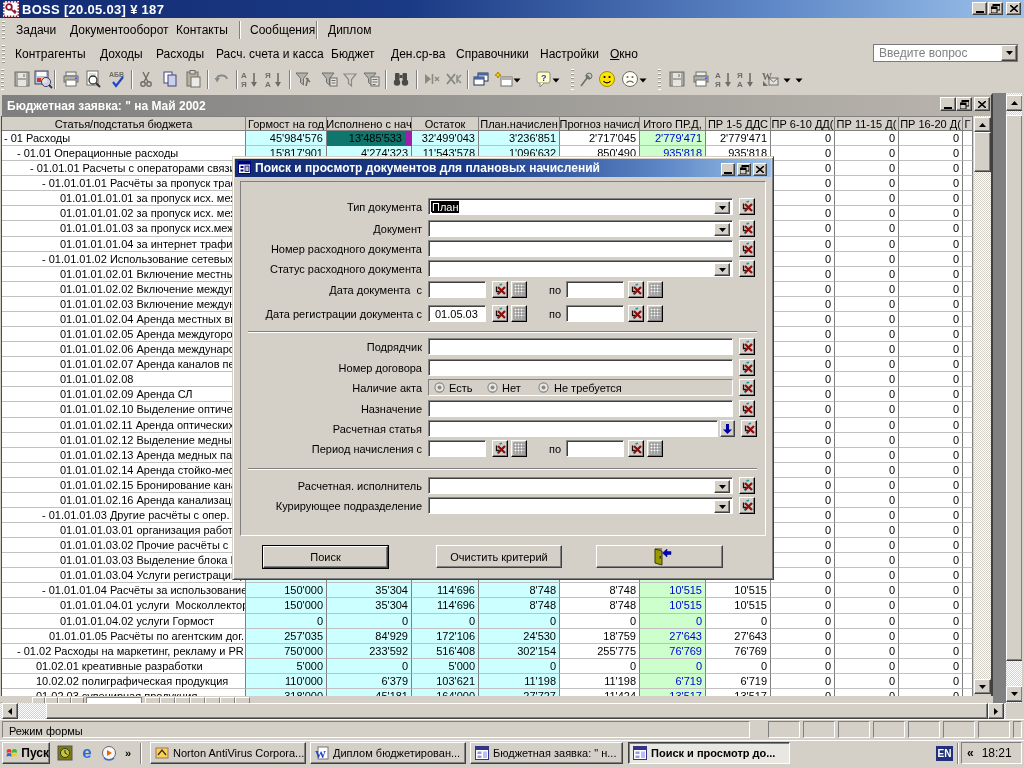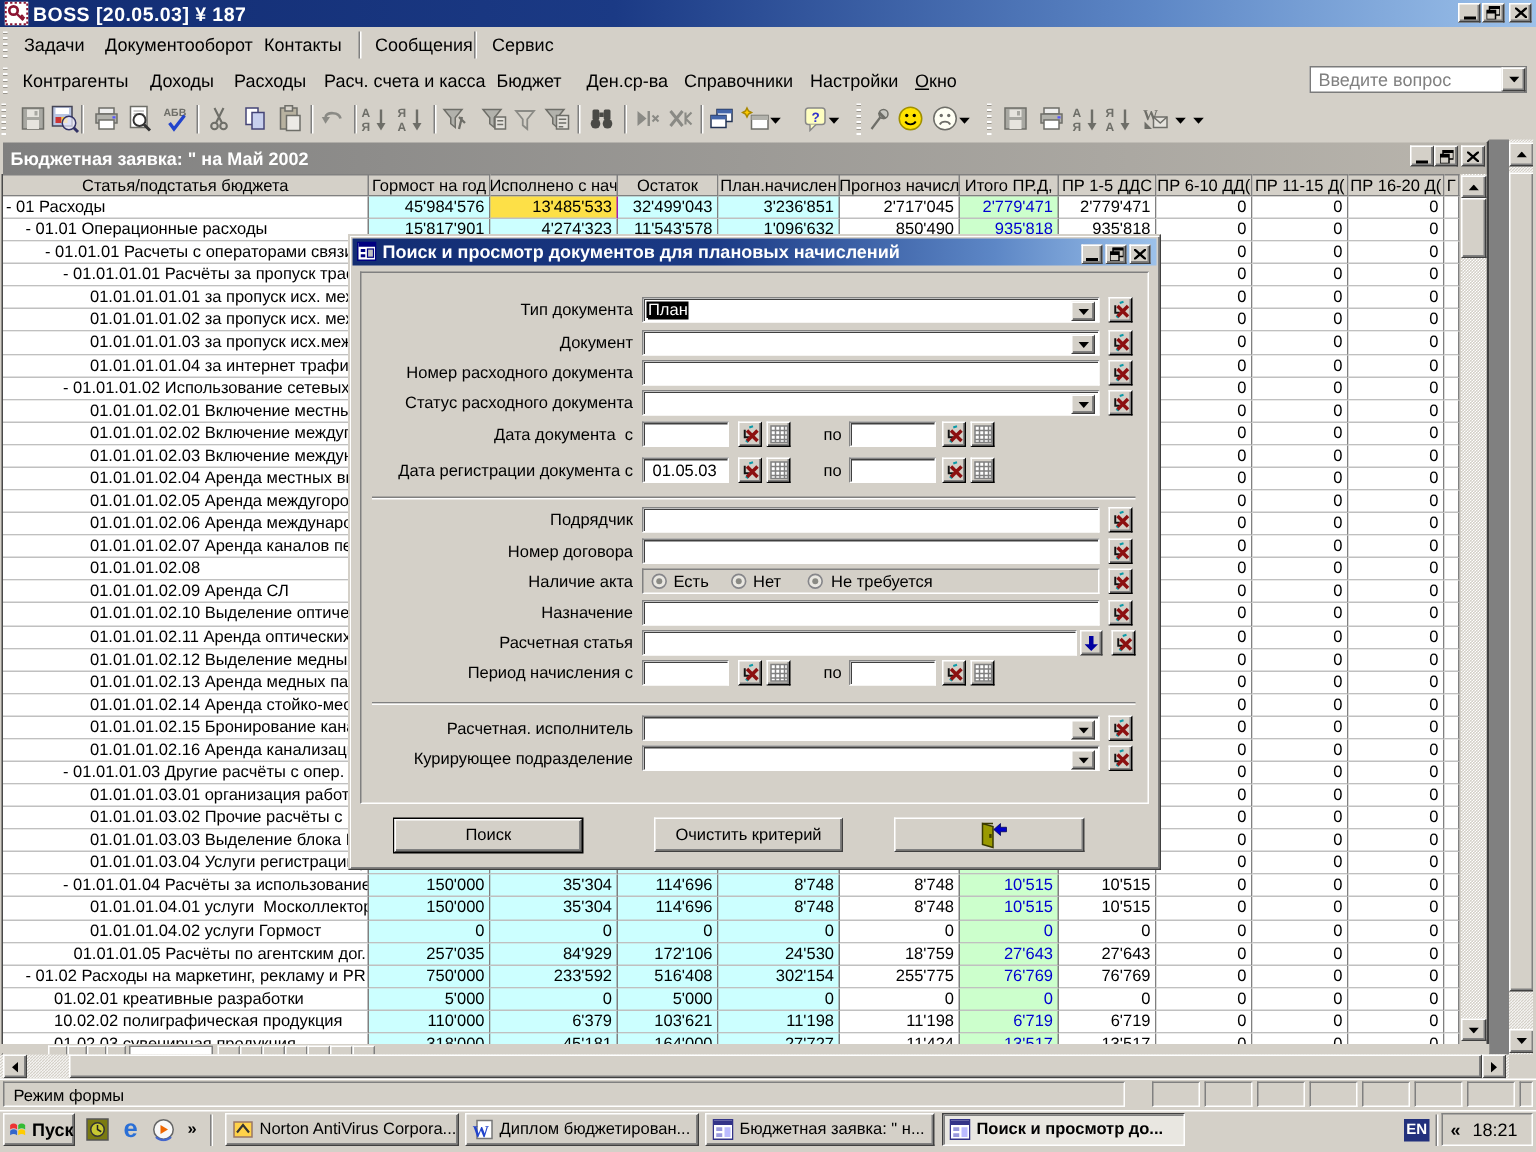--- a/index.html
+++ b/index.html
@@ -58,21 +58,21 @@
 <div style="position:absolute;left:70px;top:18px;width:140px;height:24px;font-size:12px;">
     <div class="ct" style="height:24px;">Документооборот</div>
   </div>
 <div style="position:absolute;left:176px;top:18px;width:140px;height:24px;font-size:12px;">
     <div class="ct" style="height:24px;">Контакты</div>
   </div>
 <div style="position:absolute;left:250px;top:18px;width:140px;height:24px;font-size:12px;">
     <div class="ct" style="height:24px;">Сообщения</div>
   </div>
 <div style="position:absolute;left:328px;top:18px;width:140px;height:24px;font-size:12px;">
-    <div class="ct" style="height:24px;">Сервис</div>
+    <div class="ct" style="height:24px;">Диплом</div>
   </div>
 <div class="etv" style="position:absolute;left:239px;top:21px;width:2px;height:18px;"></div>
 <div class="etv" style="position:absolute;left:316px;top:21px;width:2px;height:18px;"></div>
 <div style="position:absolute;left:0px;top:42px;width:1024px;height:24px;background:#d4d0c8;"></div>
 <div class="grip" style="position:absolute;left:2px;top:45px;width:3px;height:18px;"></div>
 <div style="position:absolute;left:15px;top:42px;width:170px;height:24px;font-size:12px;">
     <div class="ct" style="height:24px;">Контрагенты</div>
   </div>
 <div style="position:absolute;left:100px;top:42px;width:170px;height:24px;font-size:12px;">
     <div class="ct" style="height:24px;">Доходы</div>
@@ -442,21 +442,21 @@
 <div style="position:absolute;left:899px;top:116px;width:64px;height:15px;background:#d4d0c8;border-right:1px solid #808080;border-bottom:1px solid #808080;border-top:1px solid #808080;overflow:hidden;">
     <div class="cc" style="height:14px;white-space:nowrap;">ПР 16-20 Д(</div>
   </div>
 <div style="position:absolute;left:963px;top:116px;width:10px;height:15px;background:#d4d0c8;border-right:1px solid #808080;border-bottom:1px solid #808080;border-top:1px solid #808080;overflow:hidden;">
     <div class="cc" style="height:14px;white-space:nowrap;">Г</div>
   </div>
 <div style="position:absolute;left:2px;top:131px;width:244px;height:15px;background:#fff;border-right:1px solid #808080;border-bottom:1px solid #c0c0c0;overflow:hidden;white-space:nowrap;padding-left:2px;line-height:14px;">- 01 Расходы</div>
 <div style="position:absolute;left:246px;top:131px;width:81px;height:15px;background:#ccffff;color:#000;border-right:1px solid #808080;border-bottom:1px solid #c0c0c0;overflow:hidden;line-height:14px;">
     <div class="num">45'984'576</div>
   </div>
-<div style="position:absolute;left:327px;top:131px;width:85px;height:15px;background:#fde047;color:#000;border-right:1px solid #a21caf;border-bottom:1px solid #c0c0c0;overflow:hidden;line-height:14px;">
+<div style="position:absolute;left:327px;top:131px;width:85px;height:27px;background:#0f766e;color:#000;border-right:7px solid #a21caf;border-bottom:1px solid #c0c0c0;overflow:hidden;line-height:14px;">
     <div class="num">13'485'533</div>
   </div>
 <div style="position:absolute;left:412px;top:131px;width:67px;height:15px;background:#ccffff;color:#000;border-right:1px solid #808080;border-bottom:1px solid #c0c0c0;overflow:hidden;line-height:14px;">
     <div class="num">32'499'043</div>
   </div>
 <div style="position:absolute;left:479px;top:131px;width:81px;height:15px;background:#ccffff;color:#000;border-right:1px solid #808080;border-bottom:1px solid #c0c0c0;overflow:hidden;line-height:14px;">
     <div class="num">3'236'851</div>
   </div>
 <div style="position:absolute;left:560px;top:131px;width:80px;height:15px;background:#fff;color:#000;border-right:1px solid #808080;border-bottom:1px solid #c0c0c0;overflow:hidden;line-height:14px;">
     <div class="num">2'717'045</div>

